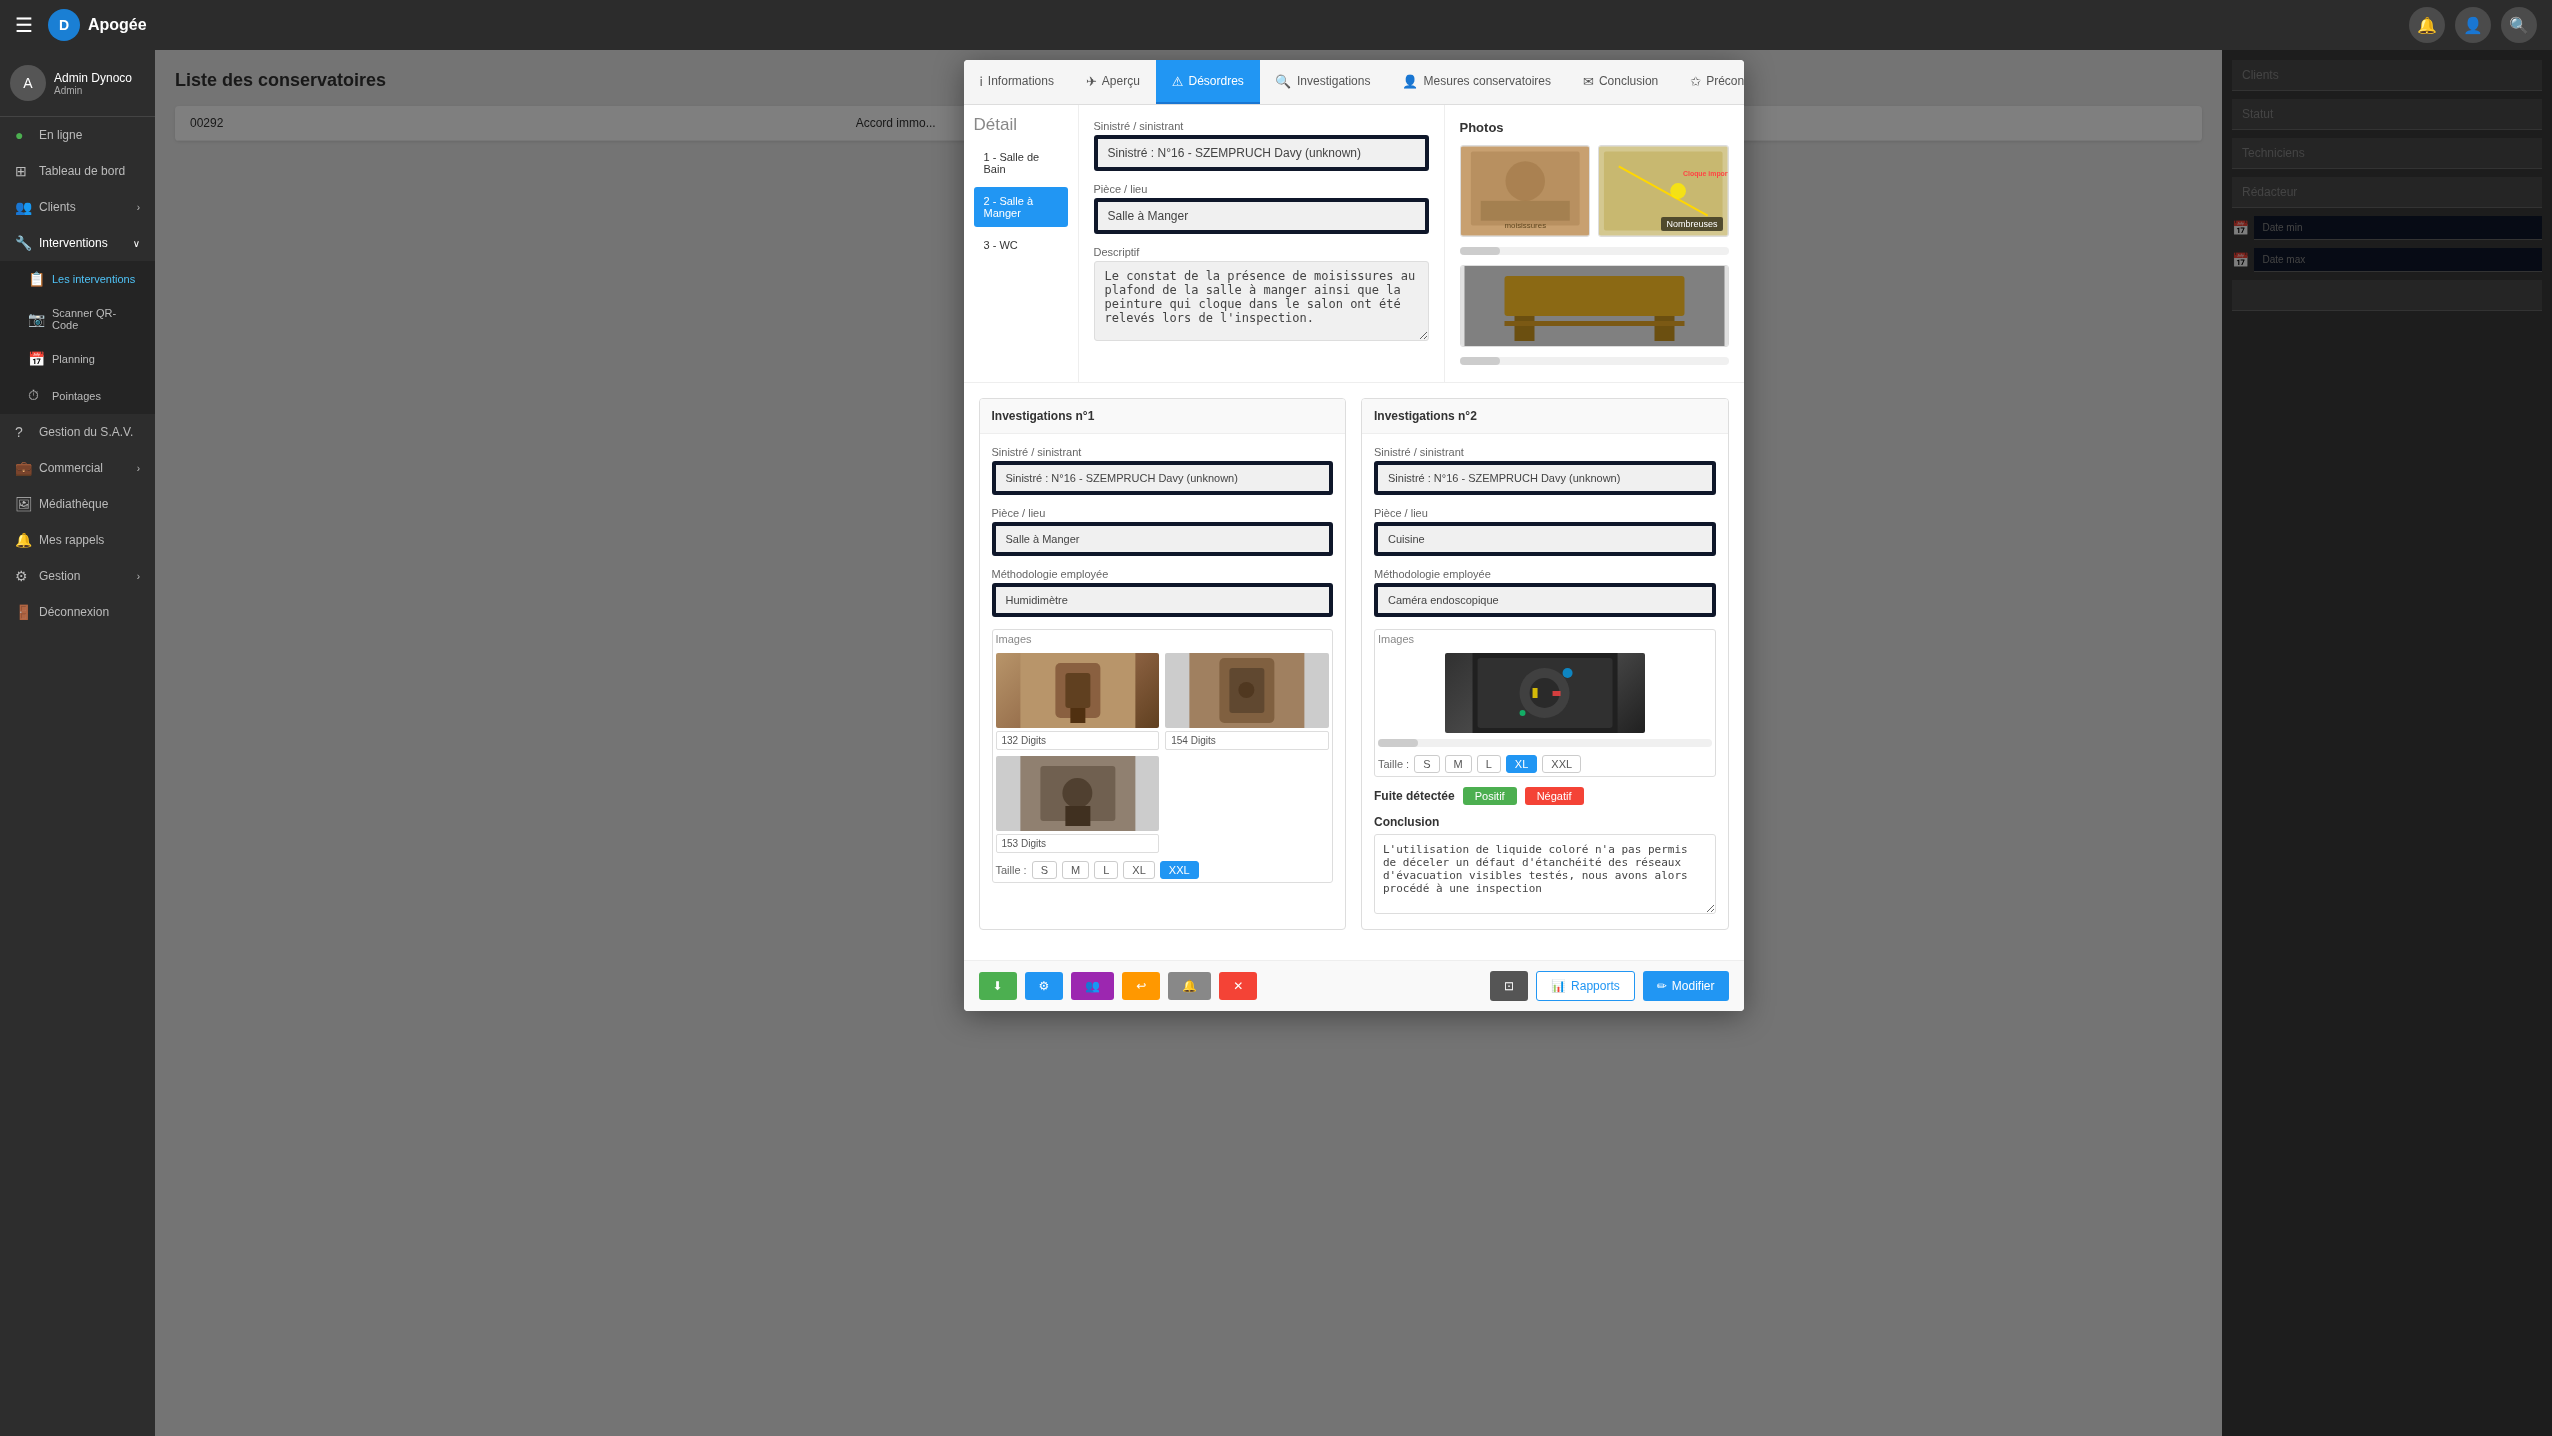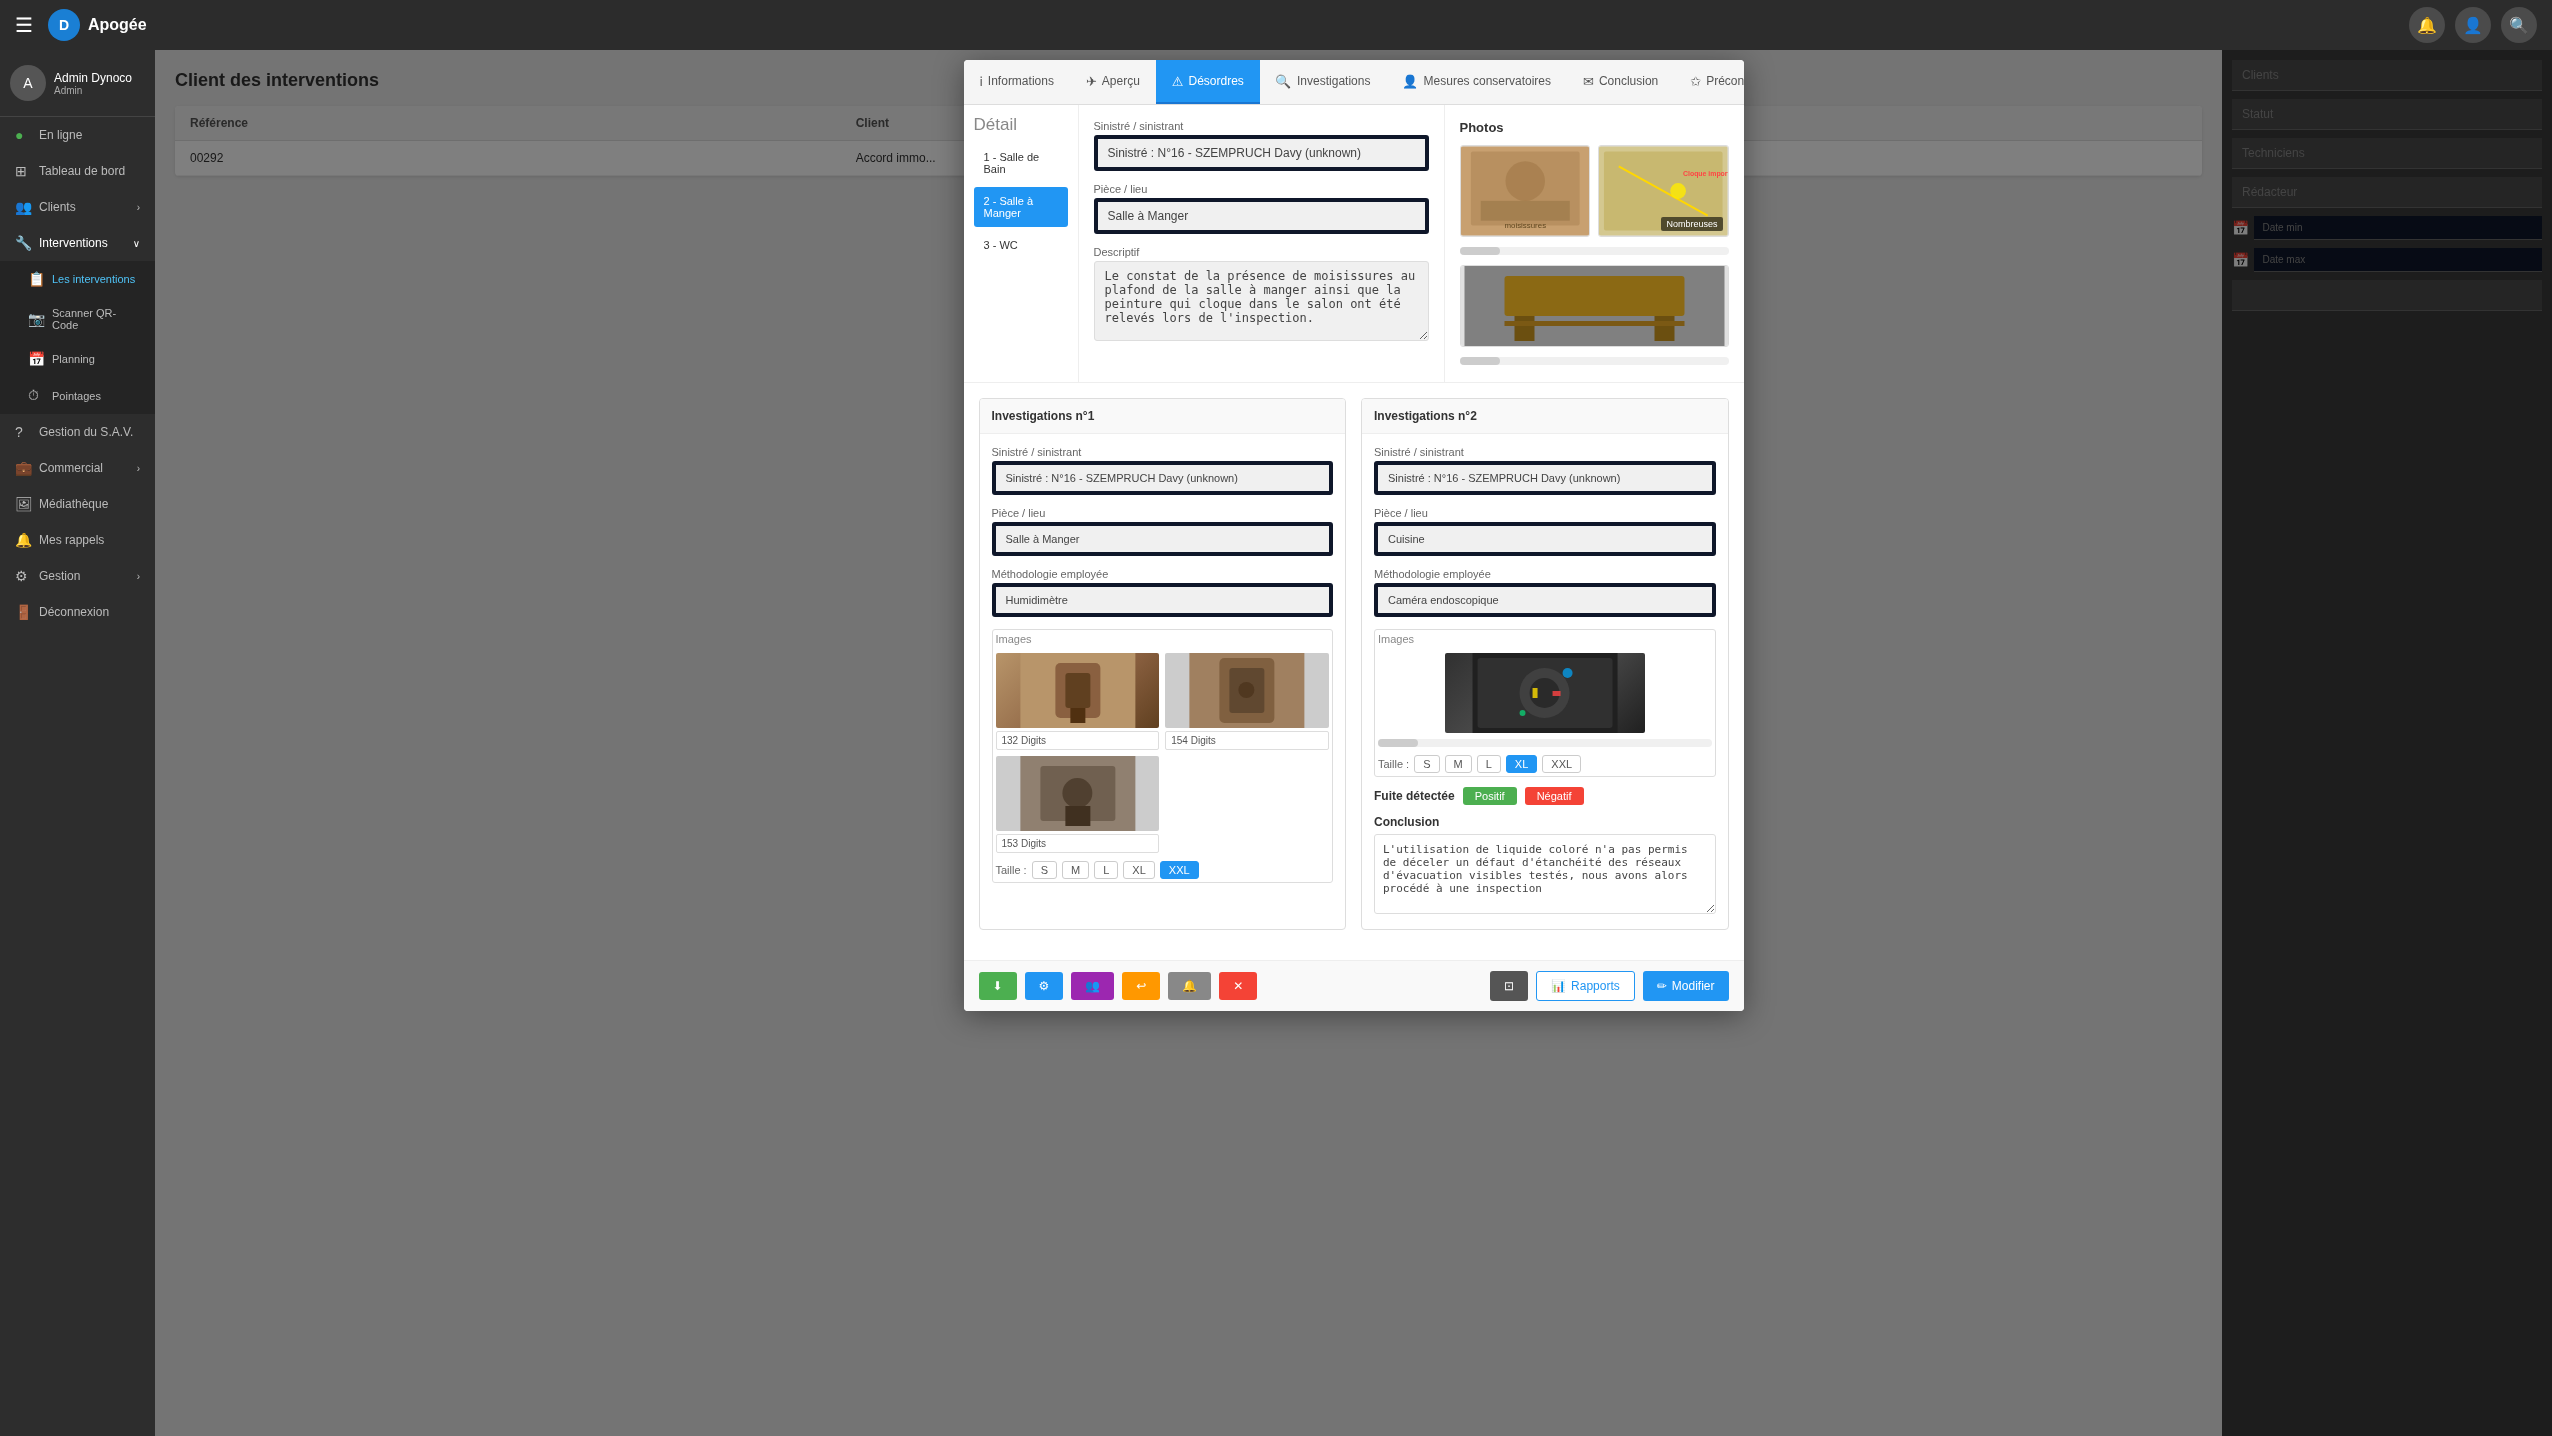--- a/index.html
+++ b/index.html
@@ -217,26 +217,22 @@
   </div>
   <div class="sidebar-item">
     <span class="icon">🚪</span>
     <span>Déconnexion</span>
   </div>
 </div>
 
 <div class="main">
 
   <div class="content-area">
-    <div class="page-title">Client des interventions</div>
+    <div class="page-title">Liste des conservatoires</div>
     <div class="intervention-table">
-      <div class="table-header">
-        <span>Référence</span>
-        <span>Client</span>
-      </div>
       <div class="table-row">
         <span>00292</span>
         <span>Accord immo...</span>
       </div>
     </div>
   </div>
 
   <div class="filter-panel">
     <input class="filter-input" type="text" placeholder="Clients" style="">
     <input class="filter-input" type="text" placeholder="Statut" style="">

